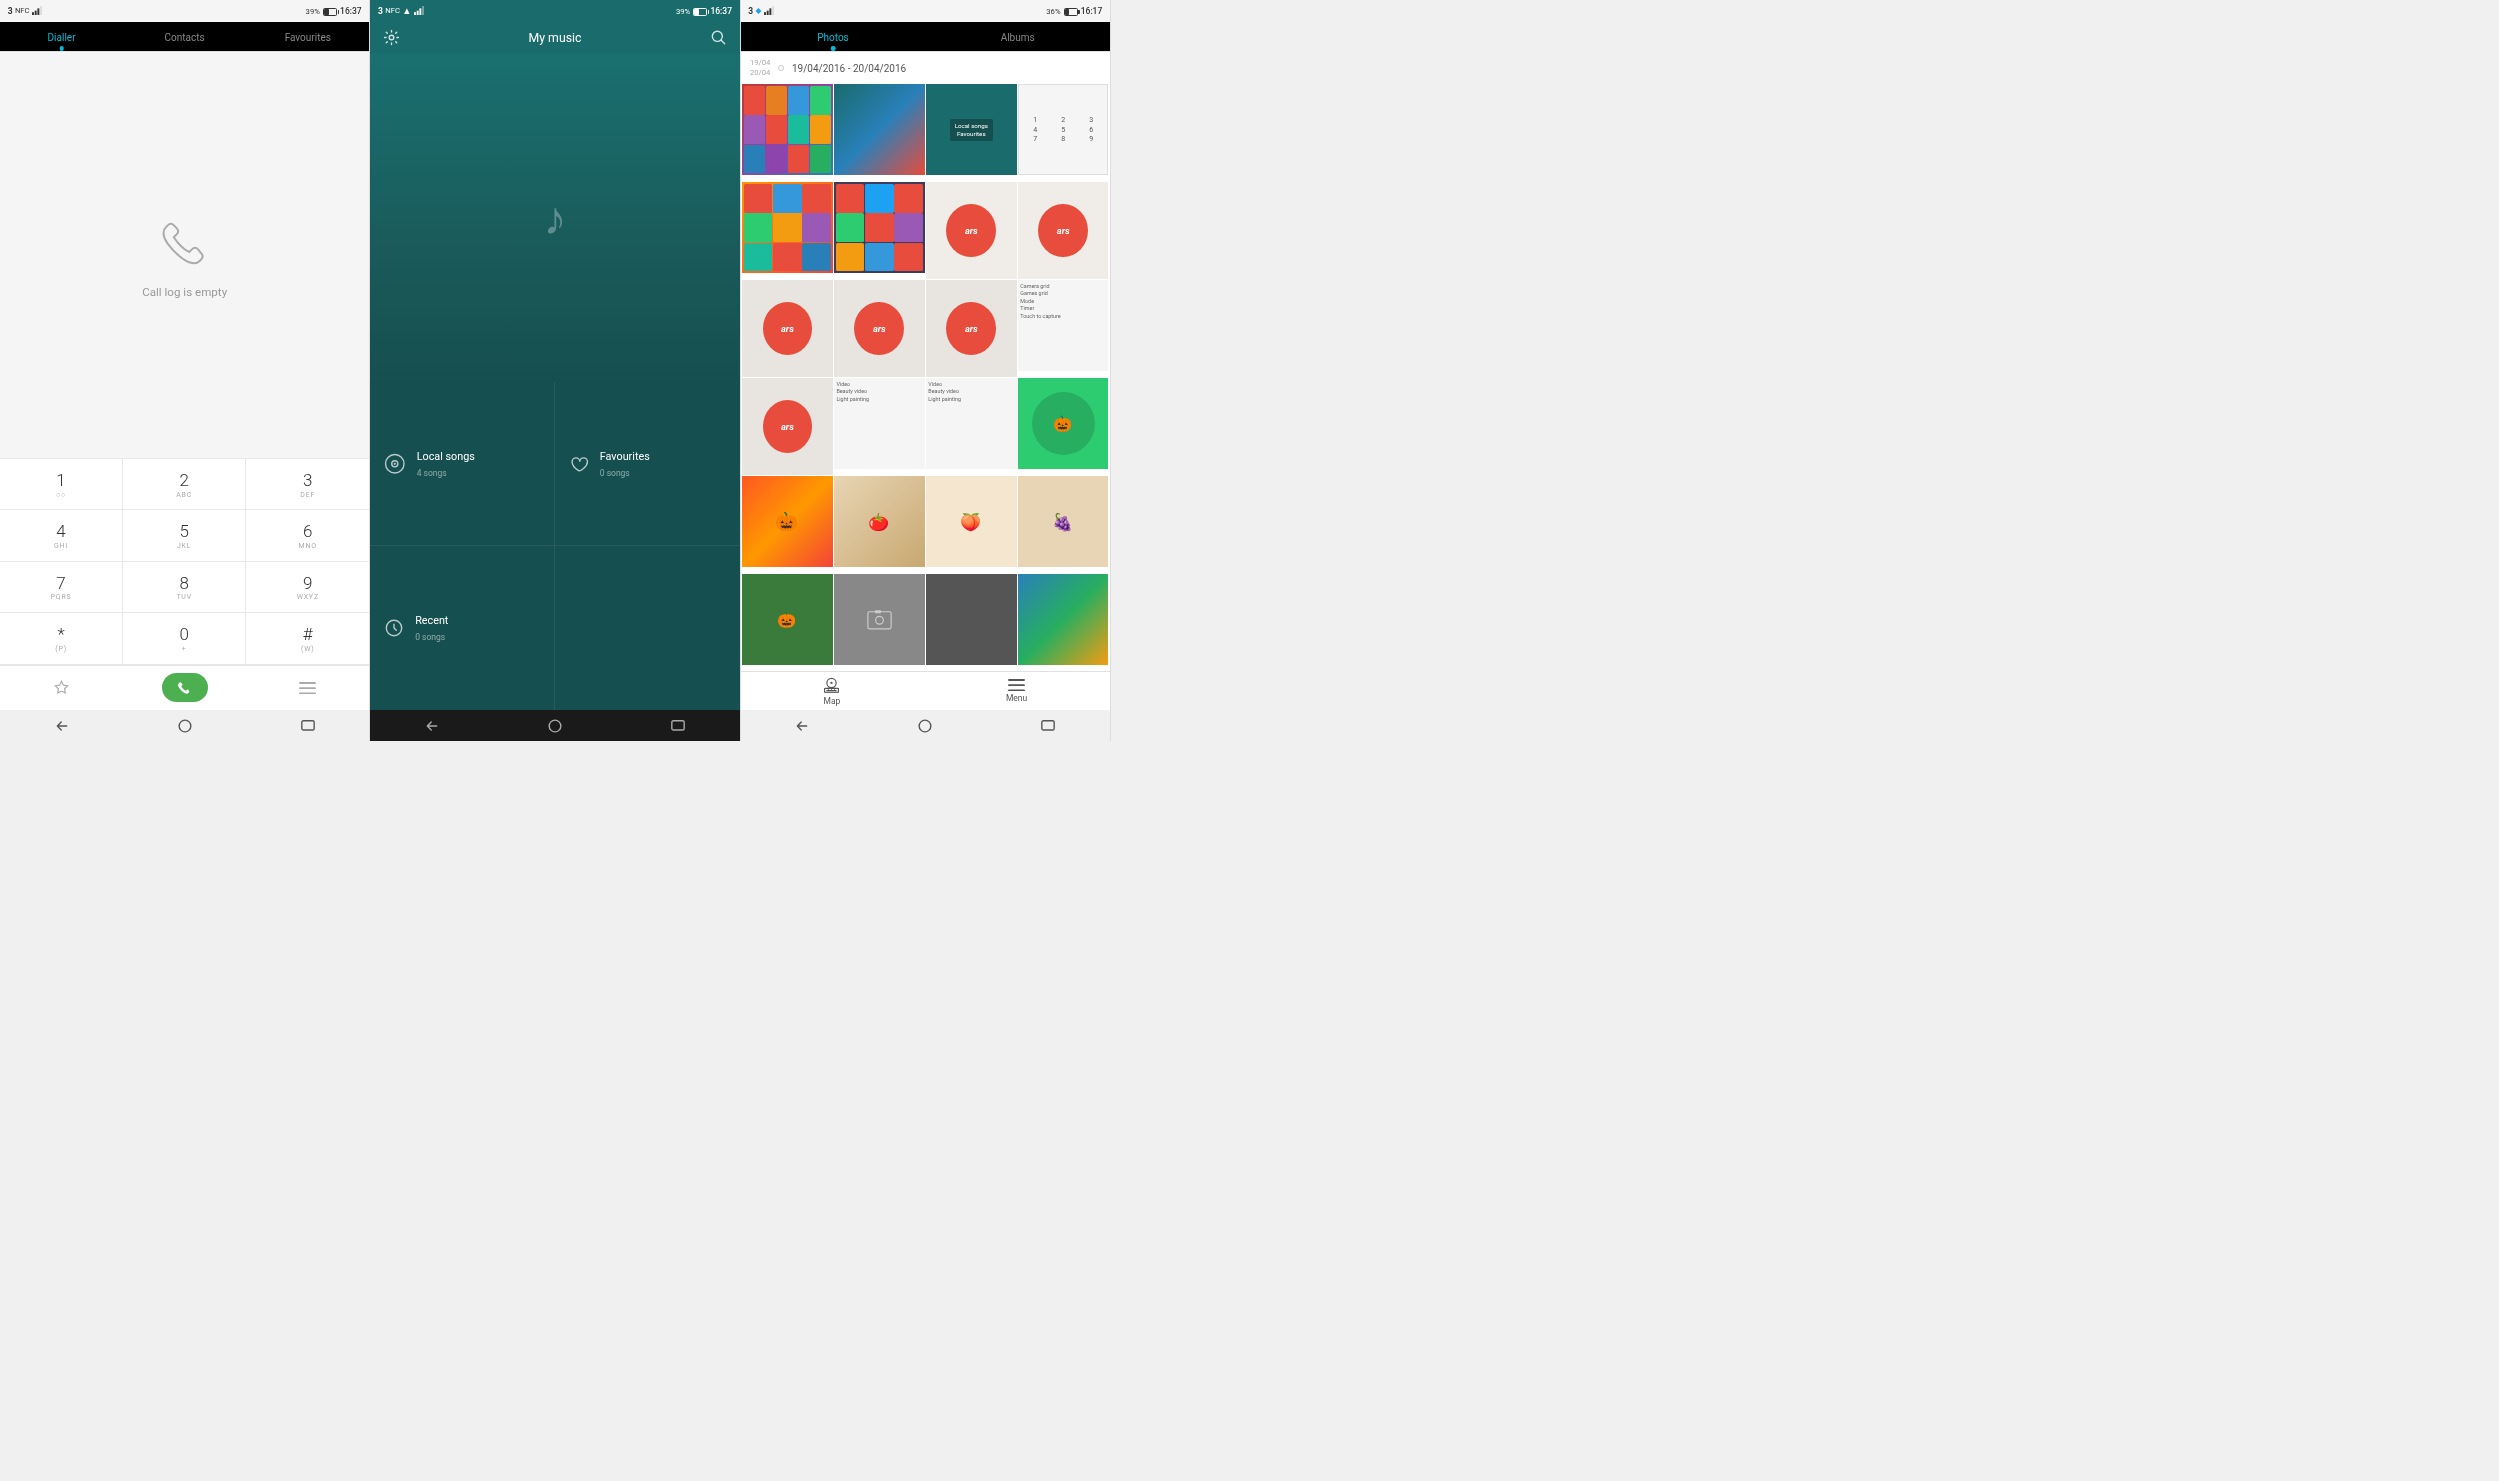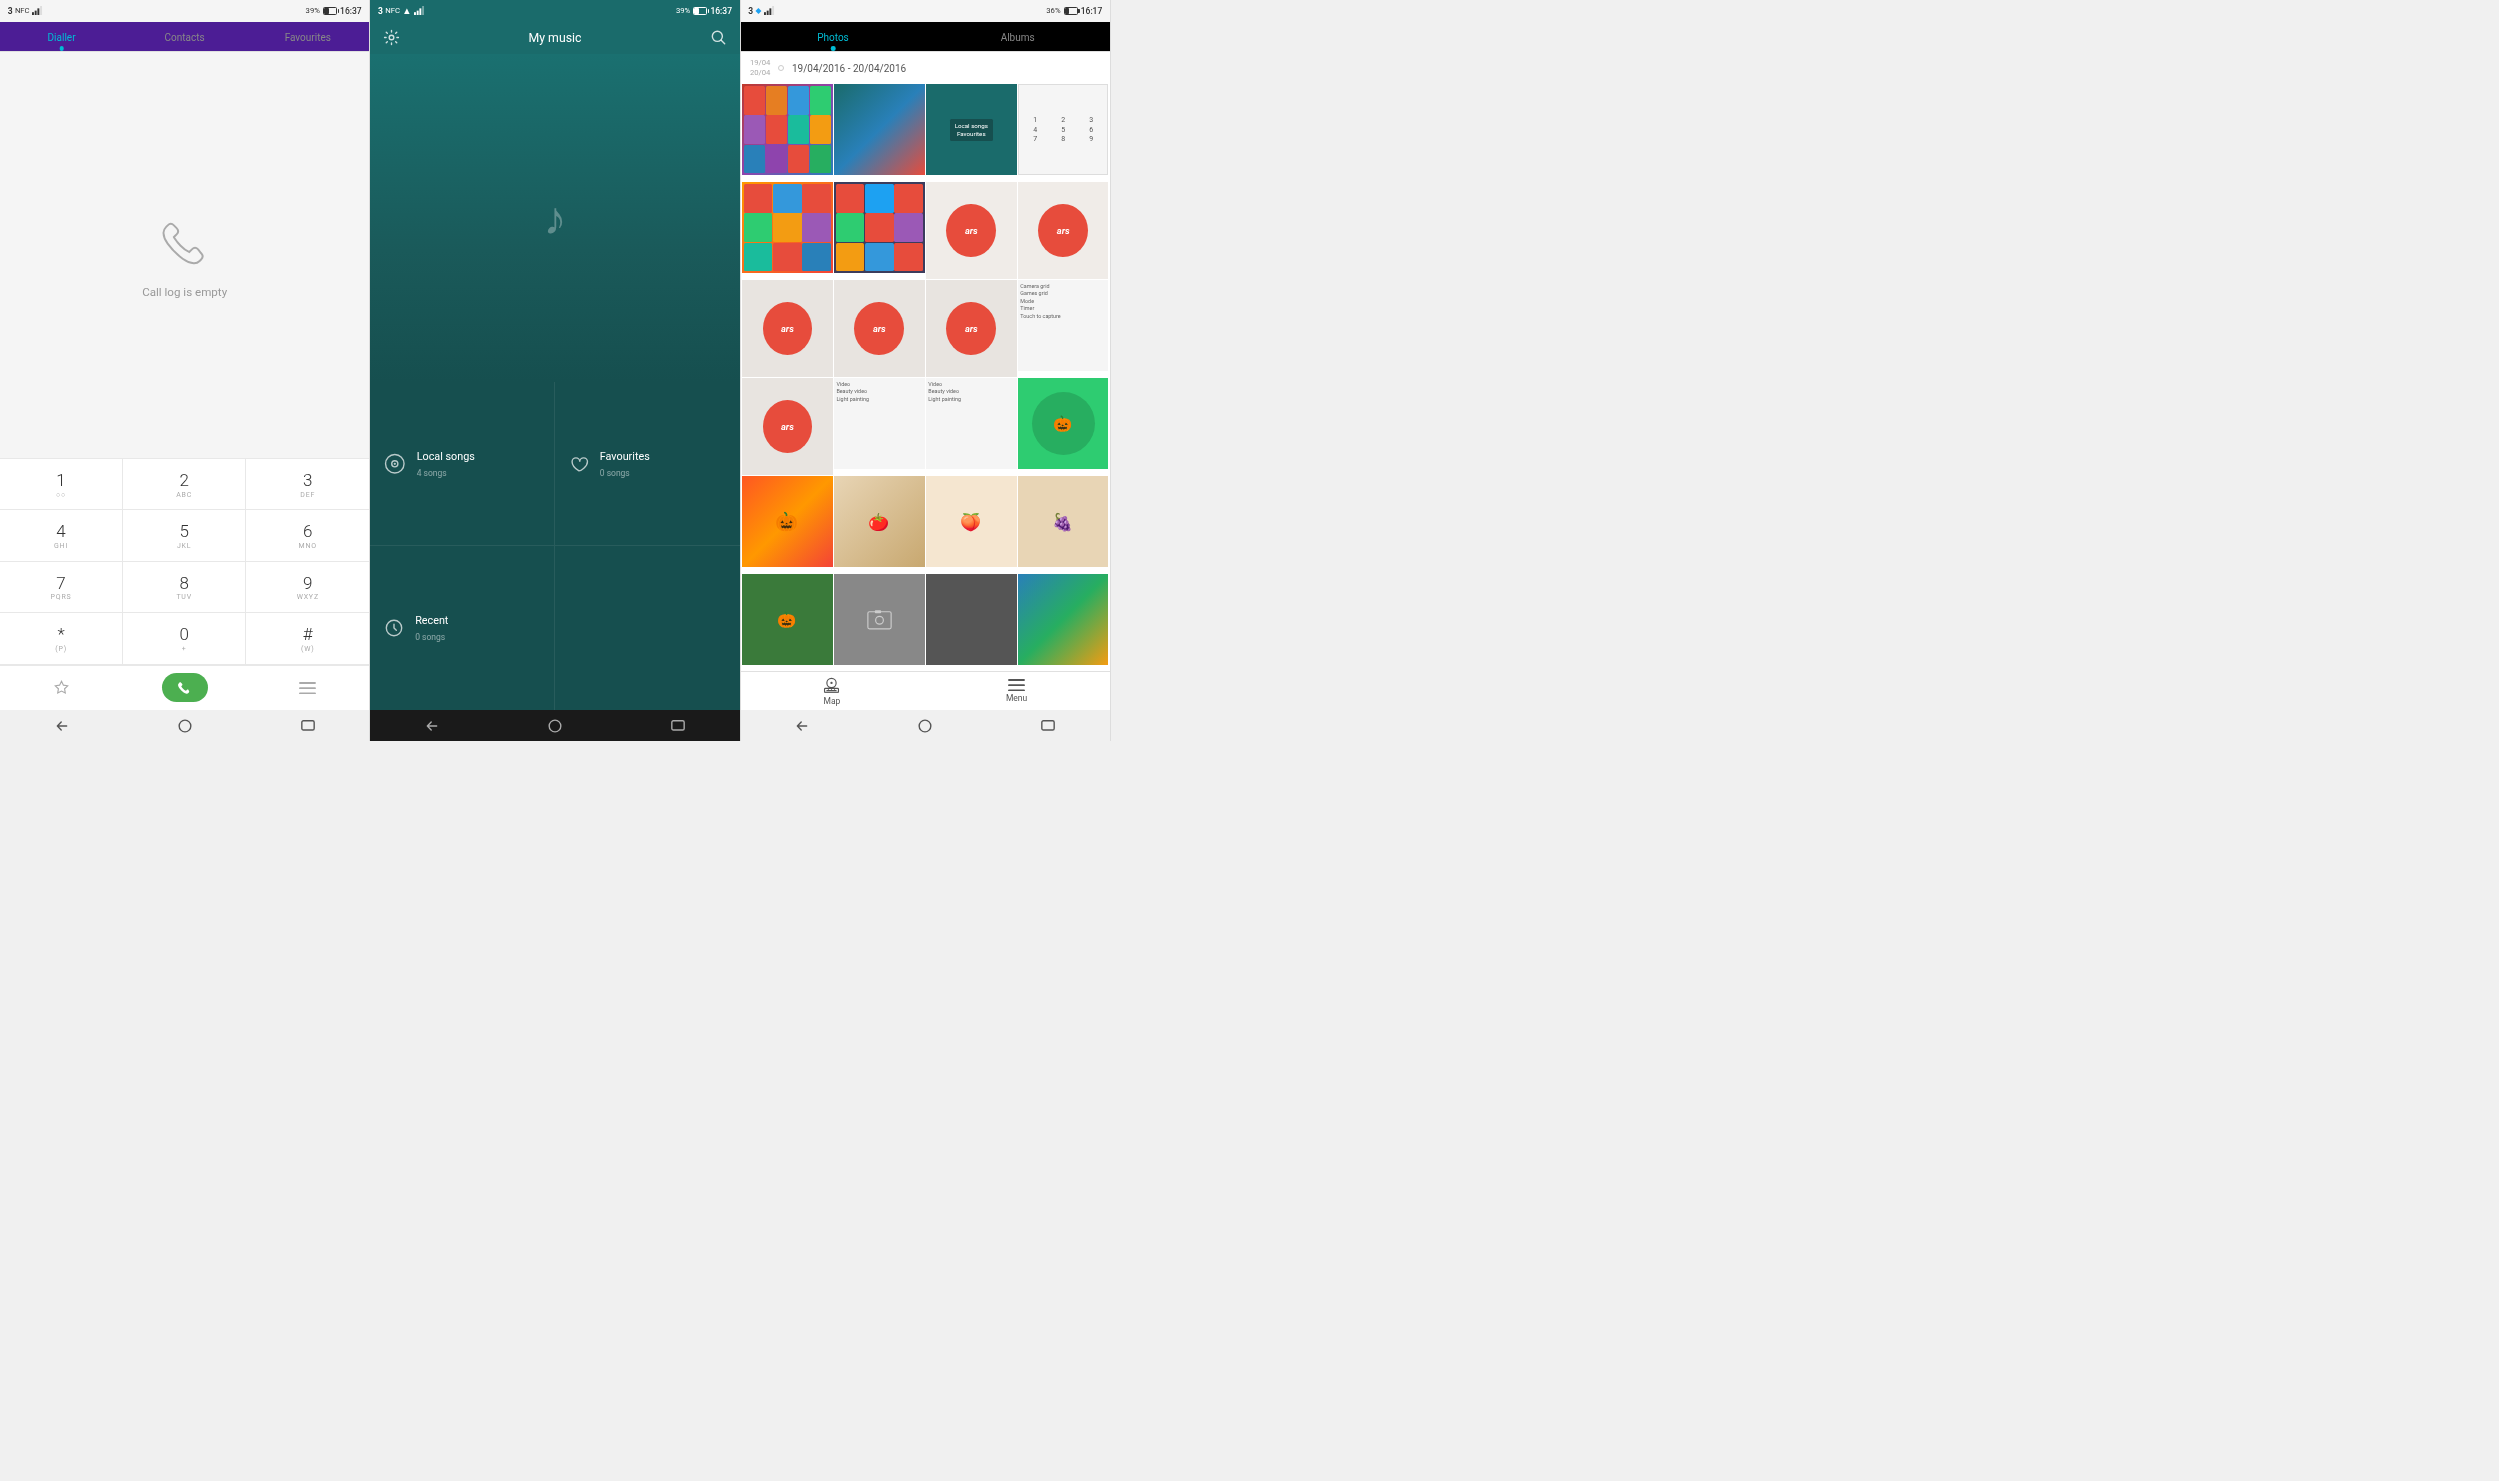--- a/index.html
+++ b/index.html
@@ -45,21 +45,21 @@
       color: #333;
     }
     .status-left {
       display: flex;
       gap: 2.3px;
       align-items: center;
     }
     .status-right {
       display: flex;
       gap: 3.1px;
-      align-items: center;
+      align-items: flex-end;
       font-size: 7.7px;
     }
     .battery-icon {
       width: 14px;
       height: 7.7px;
       border: 1.2px solid currentColor;
       border-radius: 1.5px;
       position: relative;
       display: inline-block;
     }
@@ -82,21 +82,21 @@
 
     
     .dialler-screen {
       display: flex;
       flex-direction: column;
       background: #f5f5f5;
     }
 
     .dialler-tabs {
       display: flex;
-      background: #4c1d95;
+      background: #000000;
       border-bottom: 0.8px solid #e0e0e0;
       flex-shrink: 0;
     }
     .dialler-tab {
       flex: 1;
       text-align: center;
       padding: 10.8px 0 7.7px;
       font-size: 10px;
       color: #888;
       position: relative;

